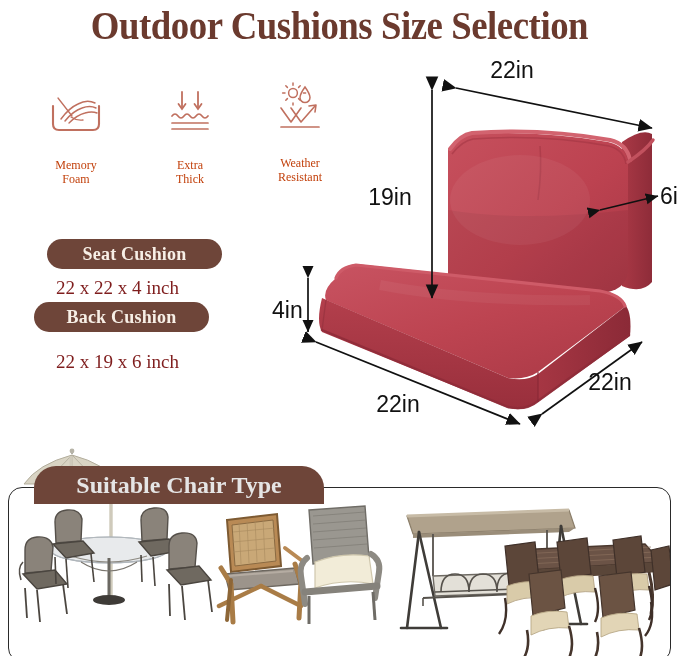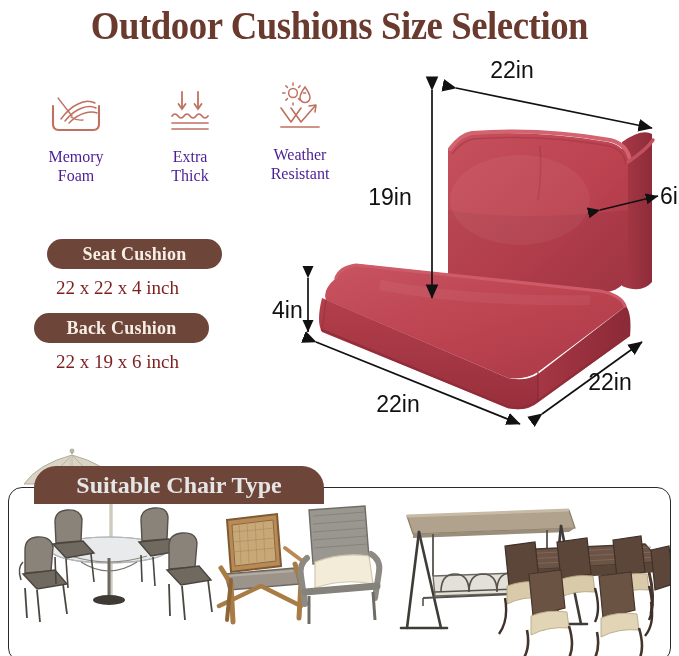--- a/index.html
+++ b/index.html
@@ -14,36 +14,36 @@
     font-weight:700;font-size:40px;letter-spacing:-0.5px;
     color:#6B3A2E;white-space:nowrap;
     transform:scaleX(0.92);transform-origin:center top;
   }
 
   
   .features{position:absolute;left:22px;top:84px;width:320px;height:110px;}
   .feature{position:absolute;width:108px;text-align:center;}
   .feature .ficon{height:54px;display:flex;align-items:center;justify-content:center;}
   .feature .flabel{
-    font-family:"Liberation Serif",serif;font-size:16px;color:#4c1d95;
-    line-height:1.18;margin-top:10px;
+    font-family:"Liberation Serif",serif;font-size:12px;color:#c2410c;
+    line-height:1.18;margin-top:20px;
   }
   #feat-0{left:0px;top:0px;}
   #feat-1{left:114px;top:0px;}
   #feat-2{left:214px;top:-2px;width:128px;}
 
   
   .pill{
     position:absolute;height:30px;border-radius:16px;background:#6E4539;
     color:#F7EFE6;font-family:"Liberation Serif",serif;font-weight:700;
     font-size:18px;display:flex;align-items:center;justify-content:center;
     letter-spacing:0.2px;
   }
   #pill-seat{left:47px;top:239px;width:175px;}
-  #pill-back{left:34px;top:313px;width:175px;font-family:Liberation Serif, serif;}
+  #pill-back{left:34px;top:302px;width:175px;font-family:Liberation Serif, serif;}
   .dims{
     position:absolute;font-family:"Liberation Serif",serif;font-size:19px;
     color:#7f1d1d;white-space:nowrap;
   }
   #dims-seat{left:56px;top:277px;}
   #dims-back{left:56px;top:351px;}
 
   
   .product{position:absolute;left:270px;top:50px;width:409px;height:390px;}
   .product svg{display:block;}

